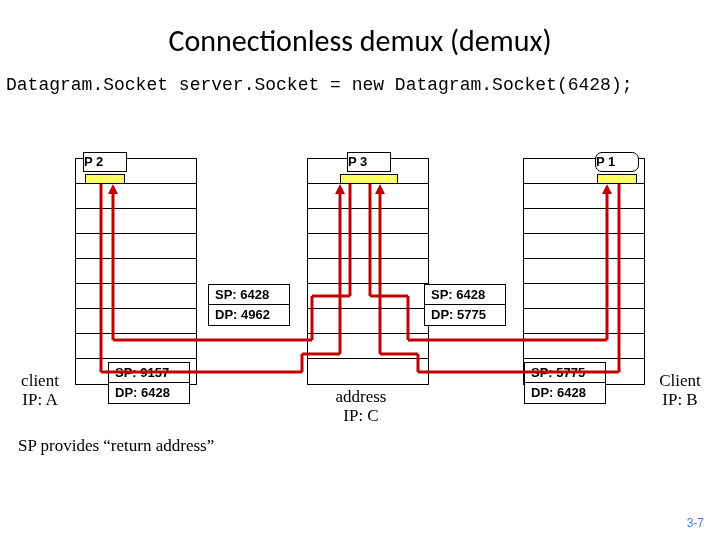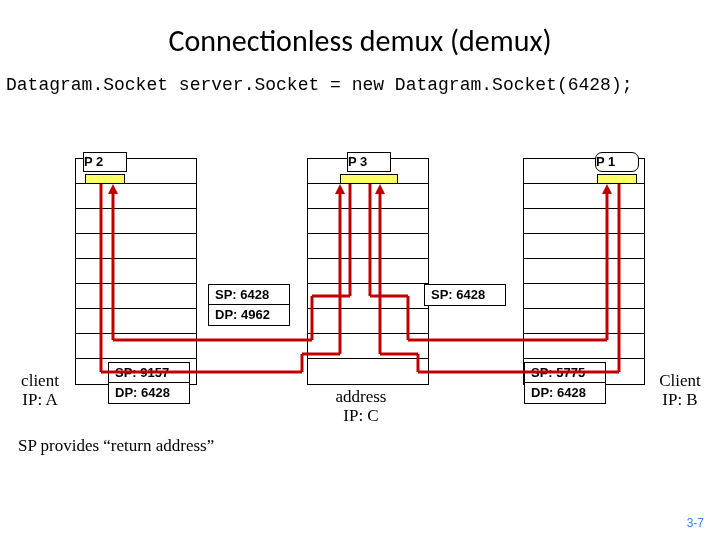--- a/index.html
+++ b/index.html
@@ -154,20 +154,21 @@
     <div class="row"></div>
     <div class="row"></div>
 </div>
 
 <div class="pkt" style="left:208px; top:284px;">
   <div class="cell">SP: 6428</div>
   <div class="cell">DP: 4962</div>
 </div>
 <div class="pkt" style="left:424px; top:284px;">
   <div class="cell">SP: 6428</div>
+  <div class="cell">DP: 5775</div>
 </div>
 
 <div class="pkt" style="left:108px; top:362px;">
   <div class="cell">SP: 9157</div>
   <div class="cell">DP: 6428</div>
 </div>
 <div class="pkt" style="left:524px; top:362px;">
   <div class="cell">SP: 5775</div>
   <div class="cell">DP: 6428</div>
 </div>

